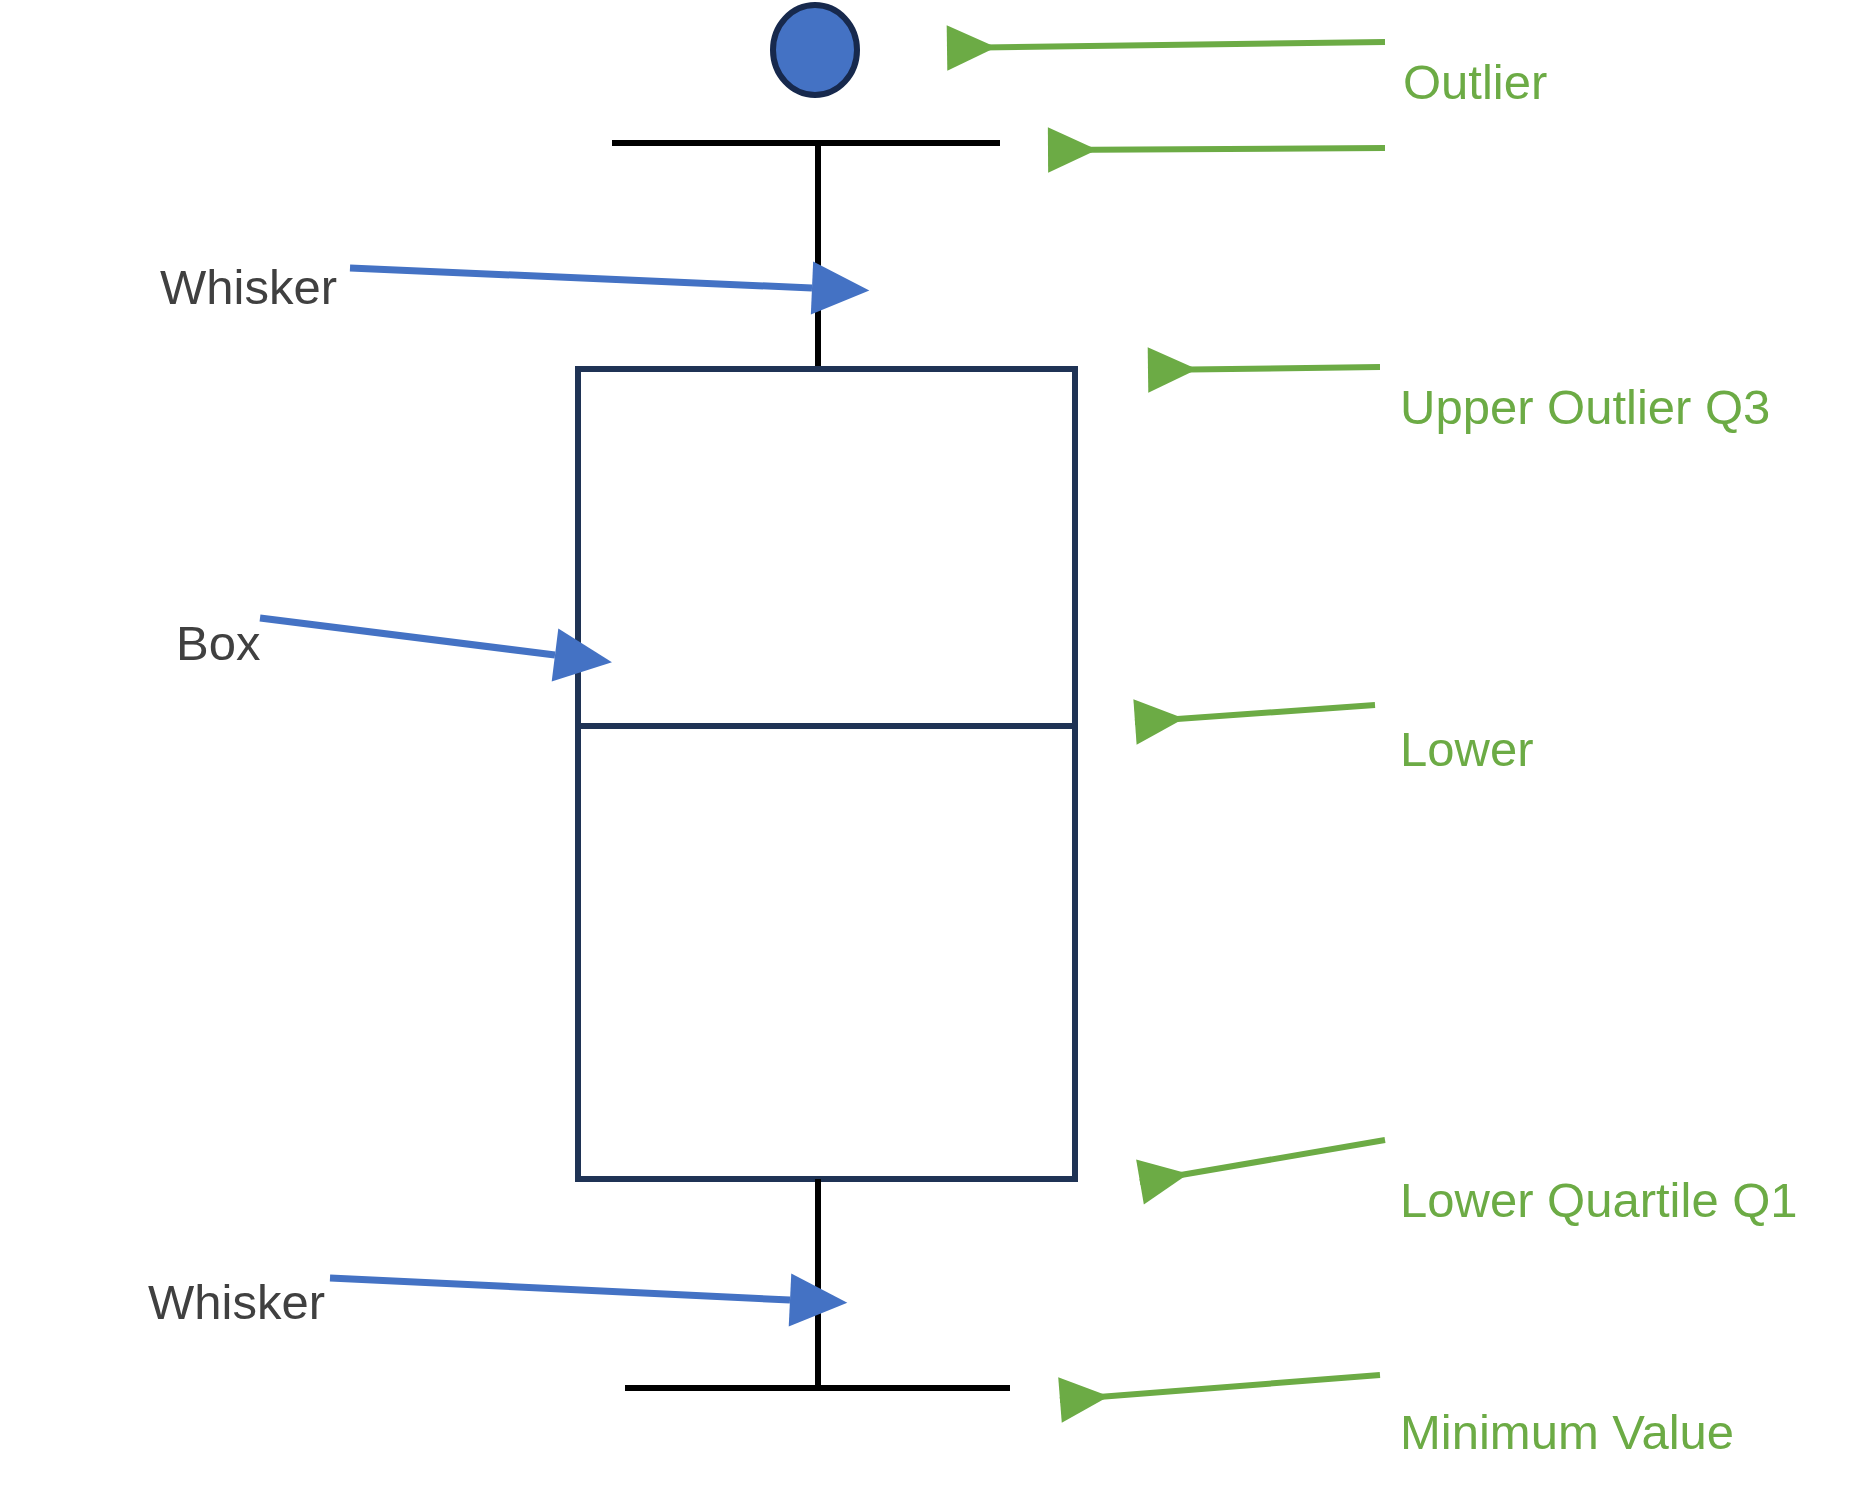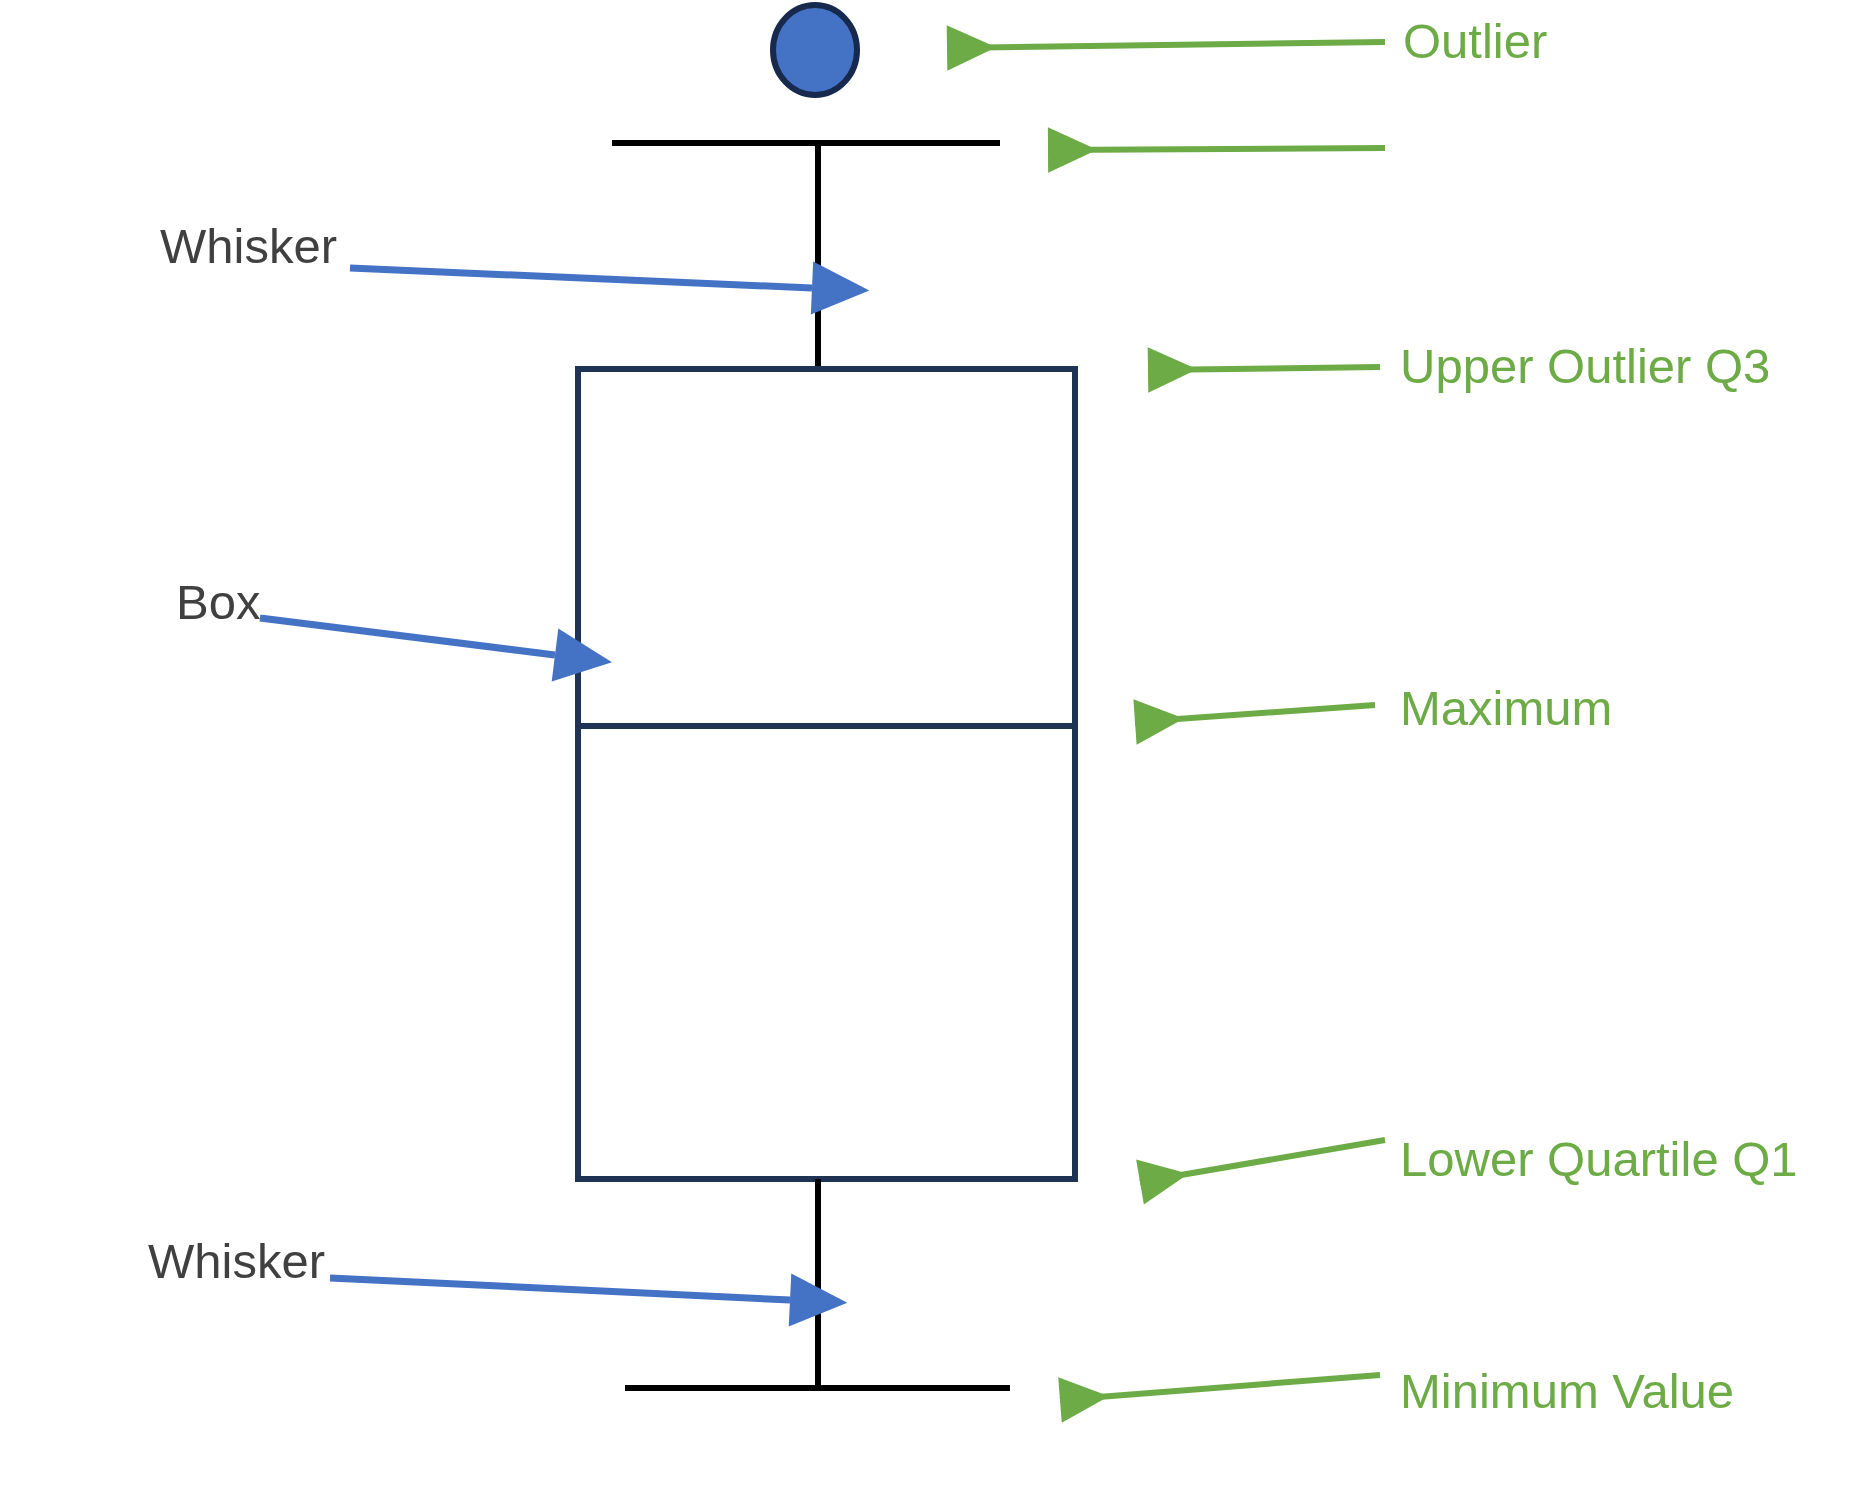--- a/index.html
+++ b/index.html
@@ -25,20 +25,21 @@
     width: 1855px;
     height: 1494px;
     display: block;
   }
   .lbl {
     position: absolute;
     white-space: nowrap;
     font-family: "Liberation Sans", sans-serif;
     font-weight: 400;
     line-height: 1;
+    margin-top: 41px;
   }
   .lbl-green {
     color: #6CAB45;
     font-size: 49px;
   }
   .lbl-blue {
     color: #404040;
     font-size: 49px;
   }
 </style>
@@ -89,21 +90,21 @@
       <line x1="260" y1="618" x2="555" y2="655" marker-end="url(#arrow-blue-right)"></line>
       <line x1="330" y1="1278" x2="790" y2="1300" marker-end="url(#arrow-blue-right)"></line>
     </g>
   </svg>
 
   <div class="lbl lbl-green" style="left:1403px; top:17px;">Outlier</div>
 
 
   <div class="lbl lbl-green" style="left:1400px; top:342px;">Upper Outlier Q3</div>
 
-  <div class="lbl lbl-green" style="left:1400px; top:684px;">Maximum</div>
+  <div class="lbl lbl-green" style="left:1400px; top:684px;">Lower</div>
 
   <div class="lbl lbl-green" style="left:1400px; top:1135px;">Lower Quartile Q1</div>
 
   <div class="lbl lbl-green" style="left:1400px; top:1367px;">Minimum Value</div>
 
   <div class="lbl lbl-blue" style="left:160px; top:222px;">Whisker</div>
 
   <div class="lbl lbl-blue" style="left:176px; top:578px;">Box</div>
 
   <div class="lbl lbl-blue" style="left:148px; top:1237px;">Whisker</div>

